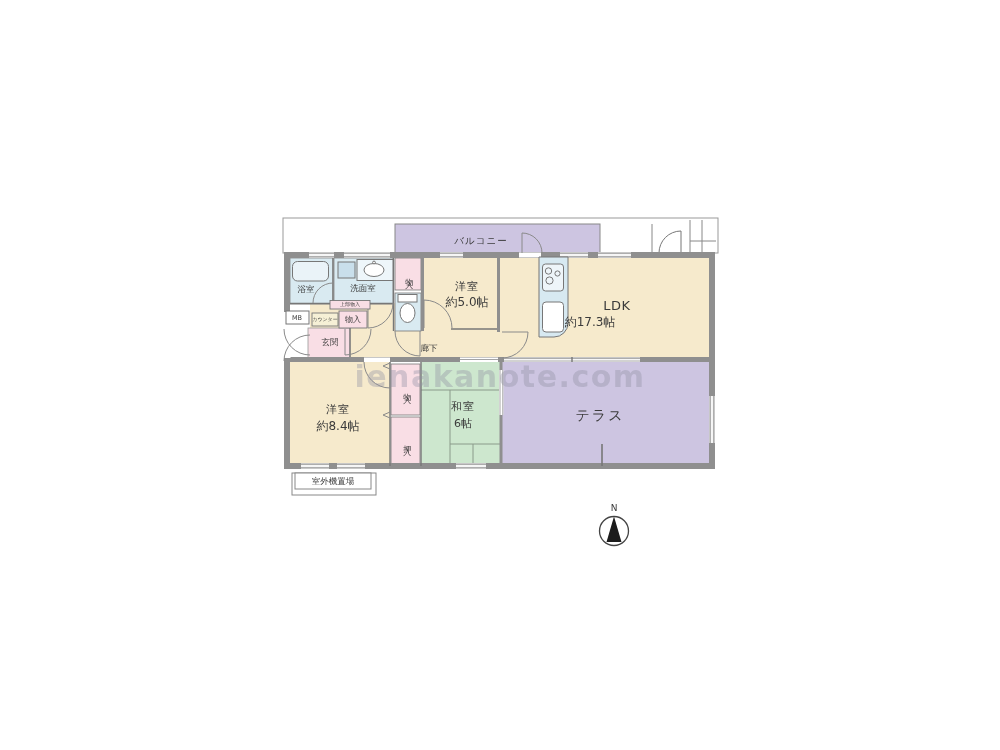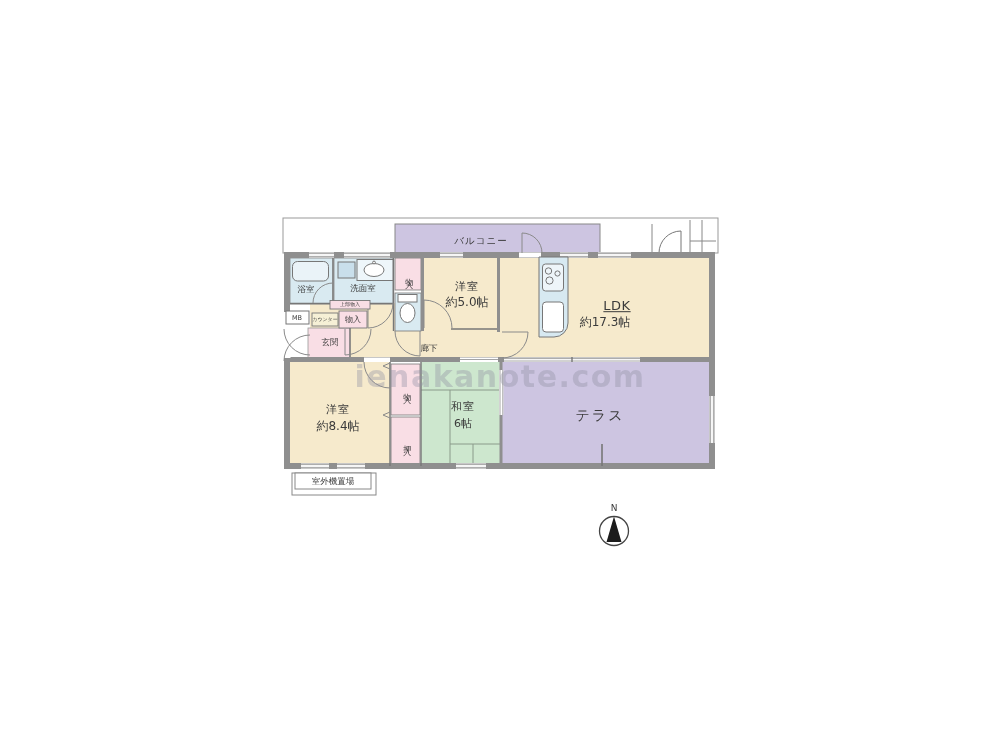--- a/index.html
+++ b/index.html
@@ -215,22 +215,22 @@
       <polygon points="614,516.5 606.5,542 621.5,542" fill="#1c1c1c"></polygon>
     </g>
   </svg>
 
   <div class="lbl fs95" style="left:481px;top:241px;">バルコニー</div>
   <div class="lbl fs85" style="left:306px;top:289px;">浴室</div>
   <div class="lbl fs85" style="left:363px;top:288px;">洗面室</div>
   <div class="lbl vlbl fs8" style="left:408px;top:274px;">物入</div>
   <div class="lbl fs11" style="left:467px;top:287px;">洋室</div>
   <div class="lbl fs105" style="left:467px;top:302px;">約5.0帖</div>
-  <div class="lbl fs13" style="left:617px;top:306px;text-decoration:underline;">LDK</div>
-  <div class="lbl fs12" style="left:605px;top:322px;">約17.3帖</div>
+  <div class="lbl fs13" style="left:617px;top:306px;">LDK</div>
+  <div class="lbl fs12" style="left:590px;top:322px;">約17.3帖</div>
   <div class="lbl fs6" style="left:297px;top:317.5px;">MB</div>
   <div class="lbl fs5" style="left:350px;top:304.5px;">上部物入</div>
   <div class="lbl fs5" style="left:325px;top:319.5px;">カウンター</div>
   <div class="lbl fs8" style="left:353px;top:319.5px;">物入</div>
   <div class="lbl fs85" style="left:330px;top:342px;">玄関</div>
   <div class="lbl fs85" style="left:429px;top:348px;">廊下</div>
   <div class="lbl fs11" style="left:338px;top:410px;">洋室</div>
   <div class="lbl fs105" style="left:338px;top:426px;">約8.4帖</div>
   <div class="lbl vlbl fs8" style="left:406px;top:389px;">物入</div>
   <div class="lbl vlbl fs8" style="left:406px;top:441px;">押入</div>

